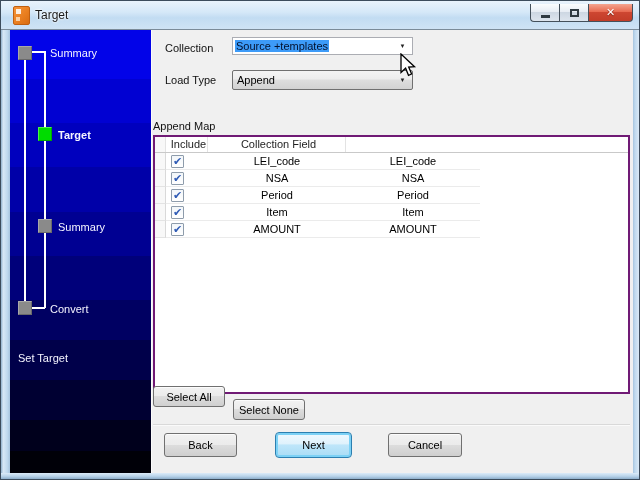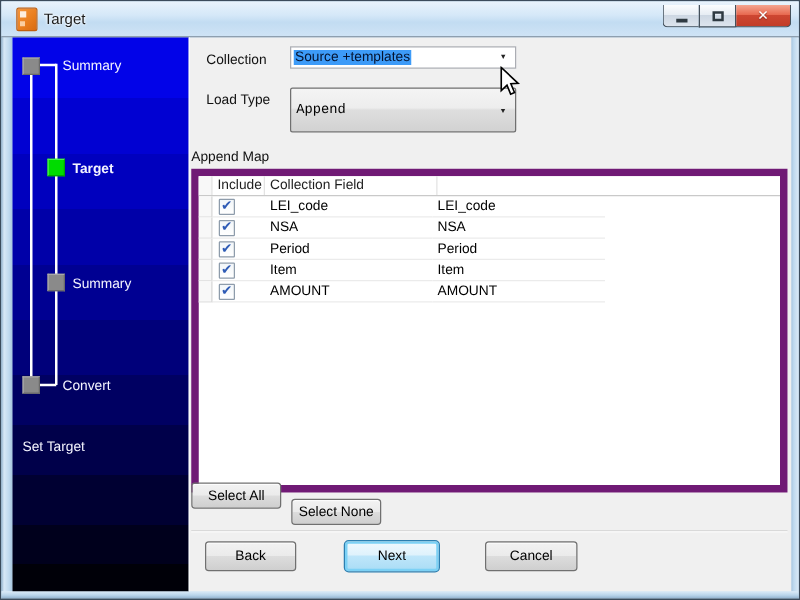--- a/index.html
+++ b/index.html
@@ -69,29 +69,29 @@
   .panel{position:absolute;left:150px;top:29px;width:482px;height:443px;
     background:#f0f0f0;border-left:1px solid #fbfbfb;}
   .fieldlabel{position:absolute;color:#111;}
   .lbl-collection{left:13px;top:12px;}
   .lbl-loadtype{left:13px;top:44px;}
   .combo-edit{position:absolute;left:80px;top:7px;width:181px;height:18px;
     background:#fff;border:1px solid #abadb3;display:flex;align-items:center;}
   .combo-edit .val{margin-left:2px;background:#3d9bf8;color:#04122e;padding:0 1px;white-space:nowrap;}
   .combo-btn{position:absolute;right:2px;top:1px;bottom:1px;width:15px;
     display:flex;align-items:center;justify-content:center;color:#222;font-size:6px;}
-  .combo-list{position:absolute;left:80px;top:40px;width:181px;height:36px;
+  .combo-list{position:absolute;left:80px;top:40px;width:181px;height:20px;
     border:1px solid #707070;border-radius:2px;
     background:linear-gradient(180deg,#f4f4f4 0%,#ededed 45%,#dedede 50%,#d2d2d2 100%);
-    display:flex;align-items:center;font-family:Liberation Mono, monospace;}
+    display:flex;align-items:center;}
   .combo-list .val{margin-left:4px;color:#000;white-space:nowrap;}
   
   .grid-title{position:absolute;left:1px;top:90px;color:#111;}
   .grid{position:absolute;left:1px;top:105px;width:477px;height:259px;
-    background:#fff;border:6px solid #701a75;}
+    background:#fff;border:2px solid #701a75;text-align:center;}
   .grid-header{display:flex;height:16px;border-bottom:1px solid #c9c9c9;background:#fff;}
   .gh{border-right:1px solid #e3e3e3;padding:1px 0 0 4px;color:#1e1e1e;white-space:nowrap;overflow:hidden;}
   .col-rh{width:11px;padding:0;background:#f8f8f8;}
   .col-inc{width:42px;}
   .col-file{width:134px;}
   .col-field{width:138px;}
   .grid-row{display:flex;height:17px;width:325px;}
   .gc{border-bottom:1px solid #ebebeb;padding:2px 0 0 4px;white-space:nowrap;overflow:hidden;}
   .gc.col-rh{background:#f8f8f8;border-right:1px solid #d9d9d9;border-bottom:1px solid #e3e3e3;padding:0;}
   .gc.col-inc{display:flex;align-items:center;justify-content:flex-start;padding:0 0 0 5px;}

